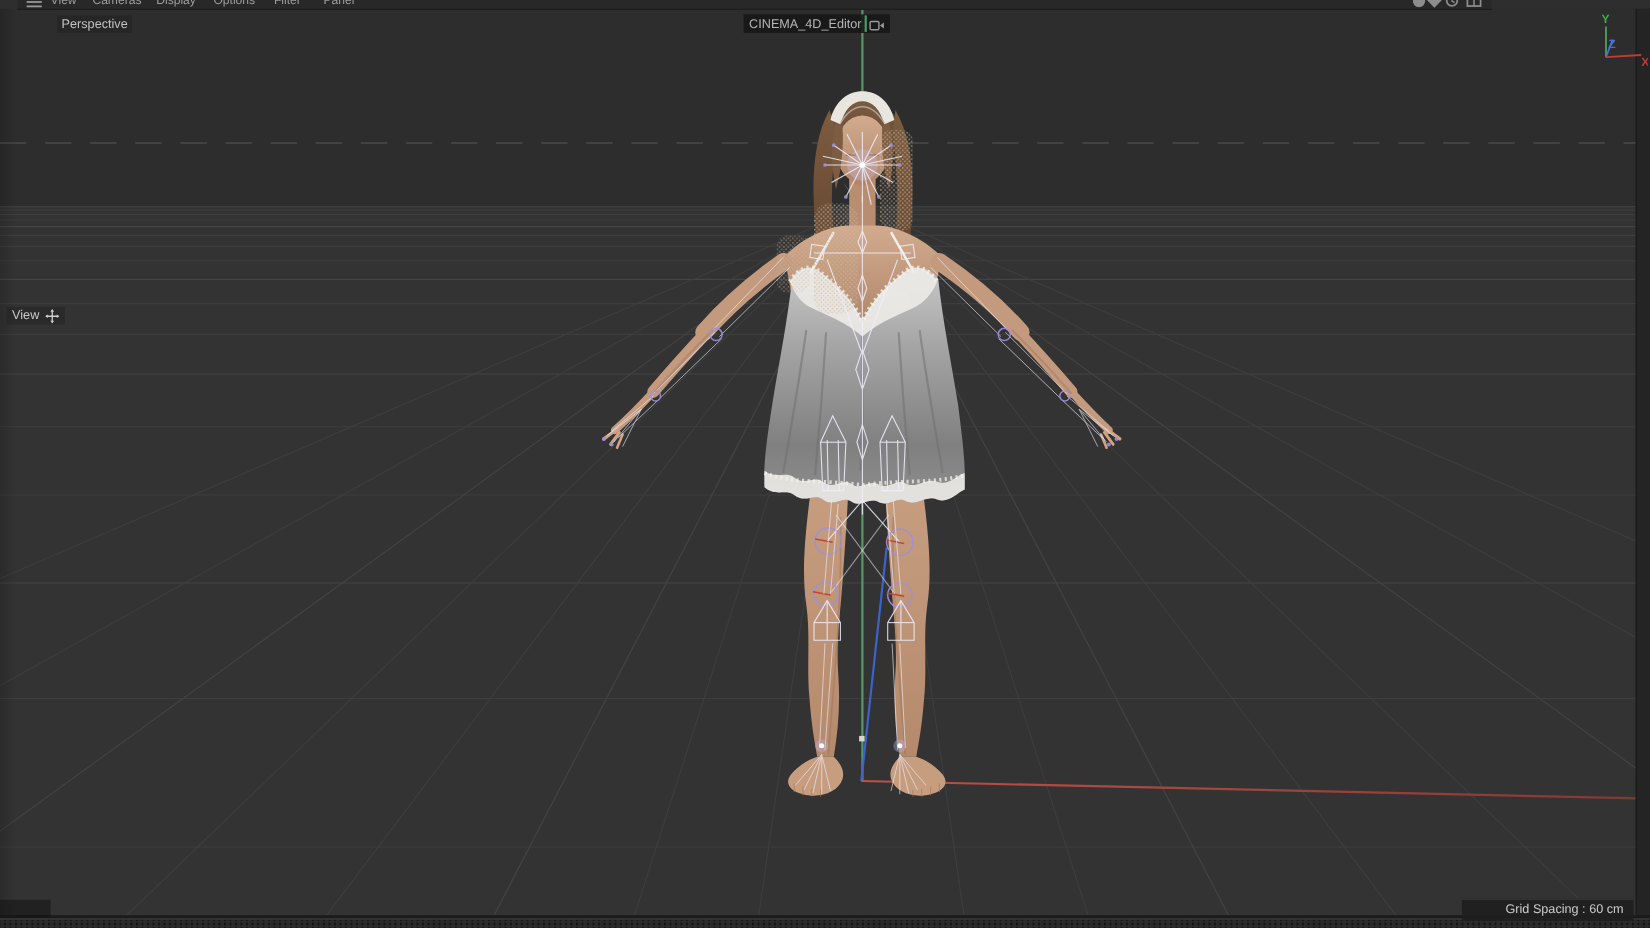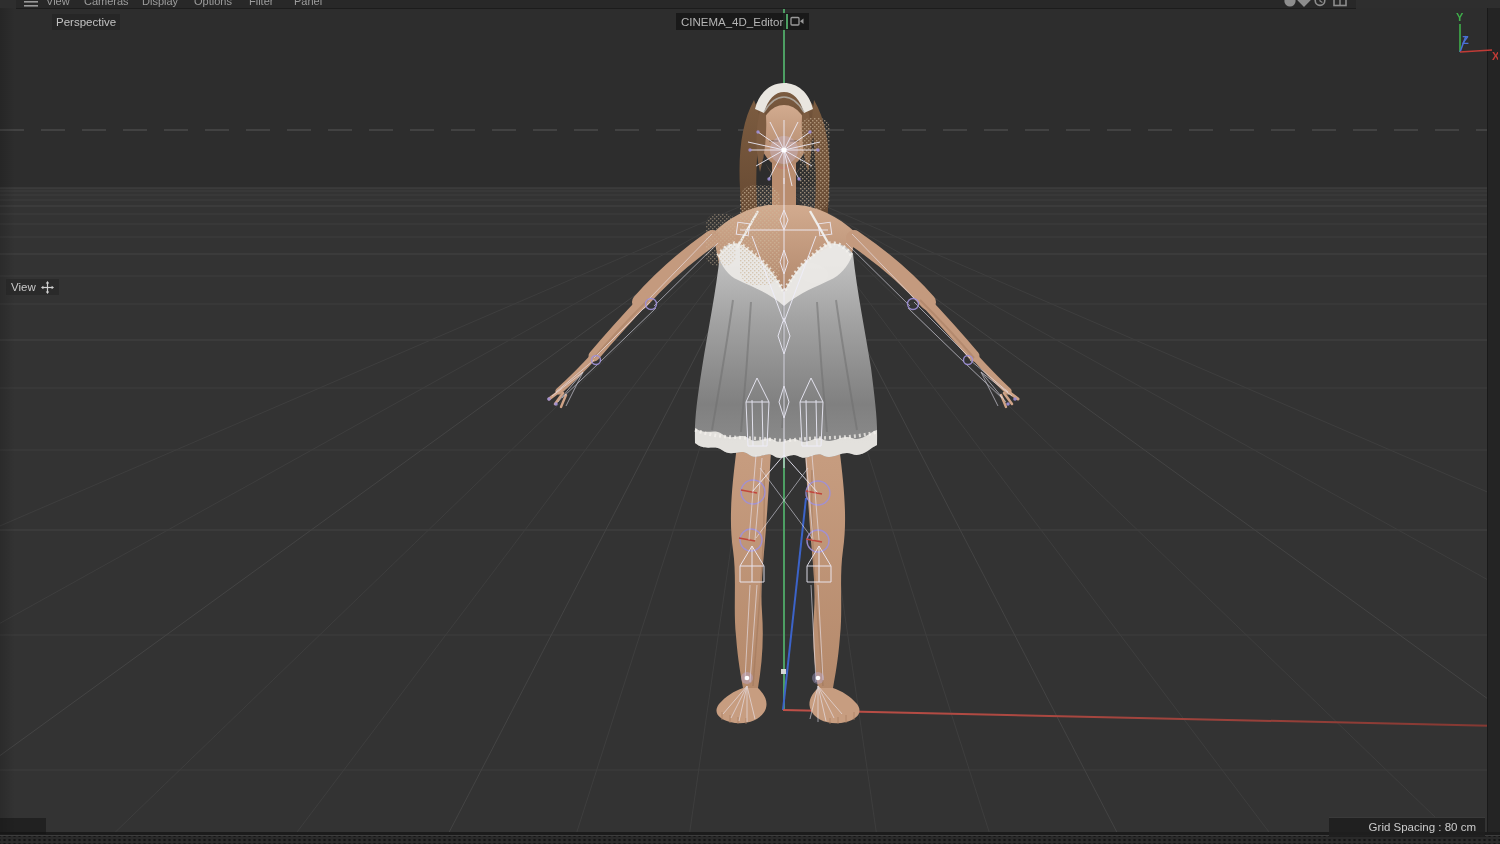--- a/index.html
+++ b/index.html
@@ -38,21 +38,21 @@
   .rig{stroke:var(--rig-line);stroke-width:1;fill:none;opacity:.88;}
   .rig-thin{stroke:var(--rig-line);stroke-width:.8;fill:none;opacity:.7;}
   .joint{stroke:var(--rig-joint);stroke-width:1.4;fill:none;opacity:.9;}
   .jdot{fill:var(--rig-joint);opacity:.9;}
   .redtick{stroke:#c0463c;stroke-width:1.4;}
   
   .vlabel{position:absolute;color:var(--label-text);font-size:11.5px;line-height:14px;z-index:5;white-space:nowrap;}
   .view-name{left:8px;top:14px;background:rgba(32,32,32,.55);padding:1px 4px;margin-left:44px;}
   .cam-label{
     left:676px;top:13px;background:rgba(23,23,23,.88);padding:1px 5px;
-    display:flex;align-items:center;color:#b5b5b5;
+    display:flex;align-items:flex-end;color:#b5b5b5;
   }
   .cam-label .greenpass{width:2px;height:15px;background:var(--axis-y);margin:0 2px 0 3px;}
   .tool-hint{left:6px;top:279px;background:rgba(30,30,30,.4);padding:1px 5px;display:flex;align-items:center;gap:5px;color:#c9c9c9;}
   .grid-status{
     right:15px;top:817px;background:rgba(30,30,30,.92);border-top:1px solid #3a3a3a;
     padding:2px 9px 3px 40px;color:#cccccc;font-size:11.5px;
   }
   .gizmo{position:absolute;right:2px;top:10px;z-index:5;}
   .gizmo text{font-size:11px;font-weight:bold;font-family:"Liberation Sans",sans-serif;}
   
@@ -428,21 +428,21 @@
       <line x1="6.5" y1="1" x2="6.5" y2="12"></line>
         <line x1="1" y1="6.5" x2="12" y2="6.5"></line>
       <path d="M6.5,0 L4.8,2.4 L8.2,2.4 Z" stroke="none"></path>
       <path d="M6.5,13 L4.8,10.6 L8.2,10.6 Z" stroke="none"></path>
       <path d="M0,6.5 L2.4,4.8 L2.4,8.2 Z" stroke="none"></path>
       <path d="M13,6.5 L10.6,4.8 L10.6,8.2 Z" stroke="none"></path>
     </g>
   </svg>
 </div>
 
-<div class="vlabel grid-status">Grid Spacing : 80 cm</div>
+<div class="vlabel grid-status">Grid Spacing : 60 cm</div>
 
 <svg class="gizmo" width="50" height="52" viewBox="0 0 50 52">
   <line x1="12" y1="42" x2="12" y2="14" stroke="var(--gizmo-y)" stroke-width="1.6"></line>
   <line x1="12" y1="42" x2="18" y2="26" stroke="var(--gizmo-z)" stroke-width="1.6"></line>
   <line x1="12" y1="42" x2="44" y2="40" stroke="var(--gizmo-x)" stroke-width="1.6"></line>
   <text x="8" y="11" fill="var(--gizmo-y)">Y</text>
   <text x="14" y="34" fill="var(--gizmo-z)">Z</text>
   <text x="44" y="50" fill="var(--gizmo-x)">X</text>
 </svg>
 

